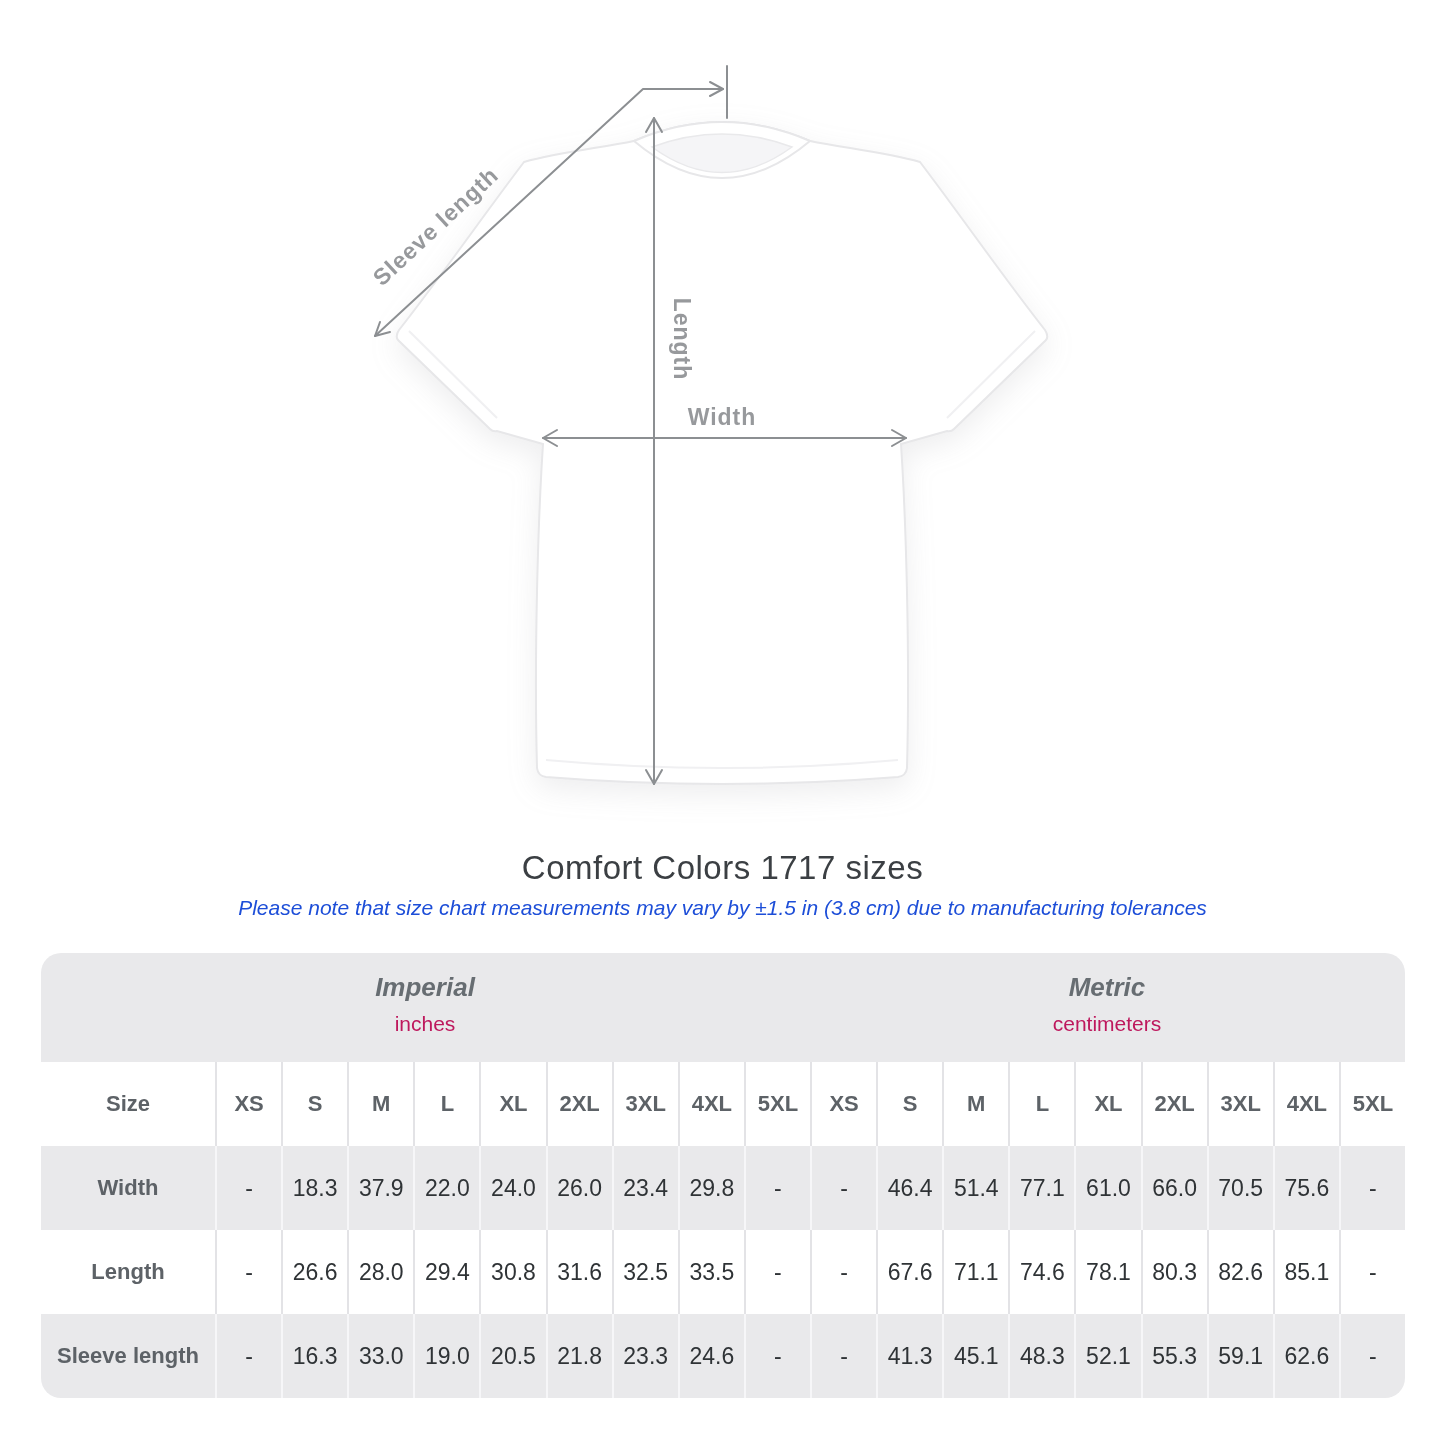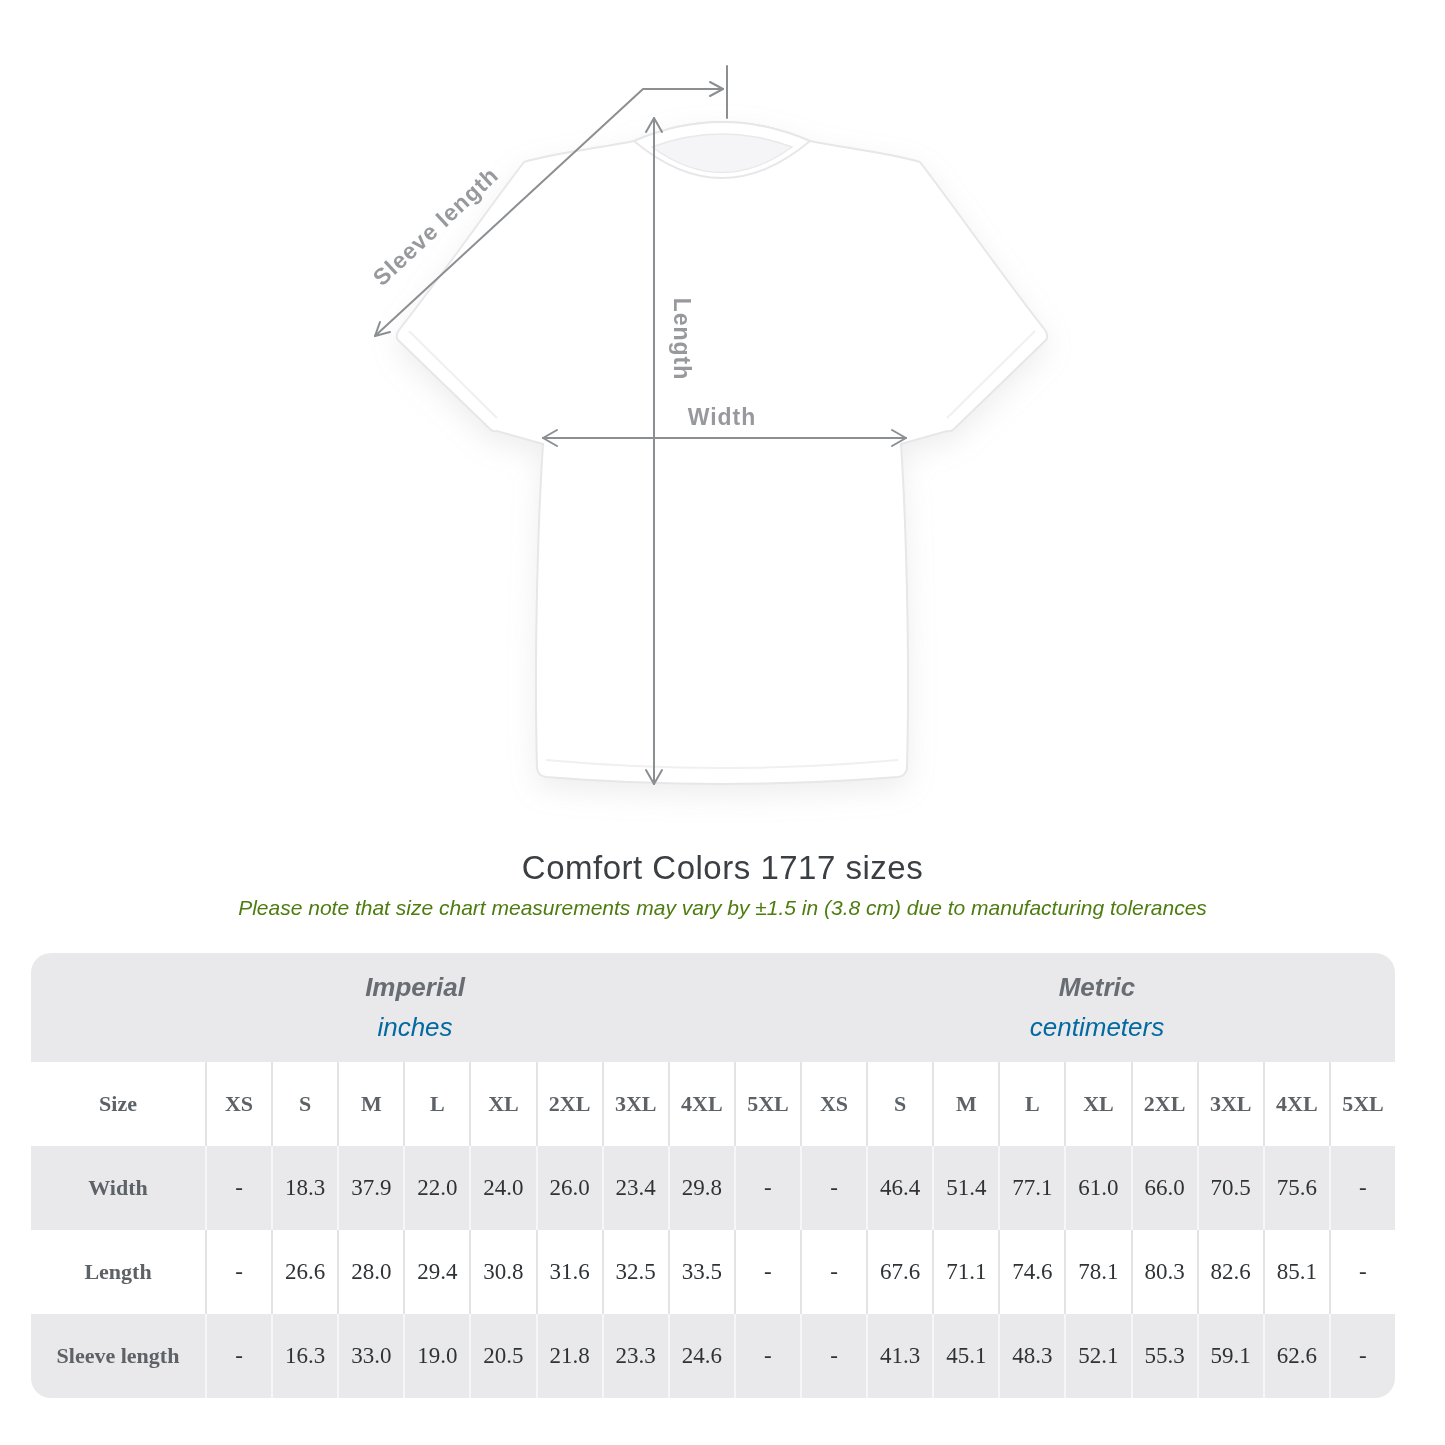--- a/index.html
+++ b/index.html
@@ -14,38 +14,37 @@
     font-family:"Liberation Sans", sans-serif;
     font-weight:bold; font-size:23px; fill:#97999c; letter-spacing:1px;
   }
   
   .title {
     position:absolute; top:849px; left:0; width:100%; text-align:center;
     font-size:33px; font-weight:normal; color:#3b3f43; letter-spacing:0.5px;
   }
   .subtitle {
     position:absolute; top:896px; left:0; width:100%; text-align:center;
-    font-size:21px; font-style:italic; color:#4d7c0f;
+    font-size:21px; font-style:italic; color:#1d4ed8;
   }
   
   .size-table {
-    position:absolute; left:31px; top:953px; width:1364px;
+    position:absolute; left:41px; top:953px; width:1364px;
     border-radius:20px; overflow:hidden;
   }
   .unit-row { display:flex; height:109px; background:#e9e9eb; }
   .unit-section { display:flex; flex-direction:column; align-items:center; padding-top:19px; }
   .unit-section.left  { width:768px; }
   .unit-section.right { flex:1;align-items:center; }
   .unit-name { font-size:26px; font-weight:bold; font-style:italic; color:#676d72; }
-  .unit-sub  { font-size:26px; font-style:italic; color:#0369a1; margin-top:9px; }
+  .unit-sub  { font-size:21px; color:#be185d; margin-top:9px; }
   .grid {
     display:grid;
     grid-template-columns:174px repeat(18, 1fr);
     grid-auto-rows:84px;
-    font-family:Liberation Serif, serif;
   }
   .cell {
     display:flex; align-items:center; justify-content:center;
     background:#ffffff; font-size:23px; color:#2f3336;
   }
   .cell.row-gray { background:#e9e9eb; }
   .cell.sep { border-left:2px solid #e3e3e6; }
   .cell.row-gray.sep { border-left-color:#f6f6f8; }
   .cell.hdr {
     font-weight:bold; font-size:22px; color:#5d6267;

